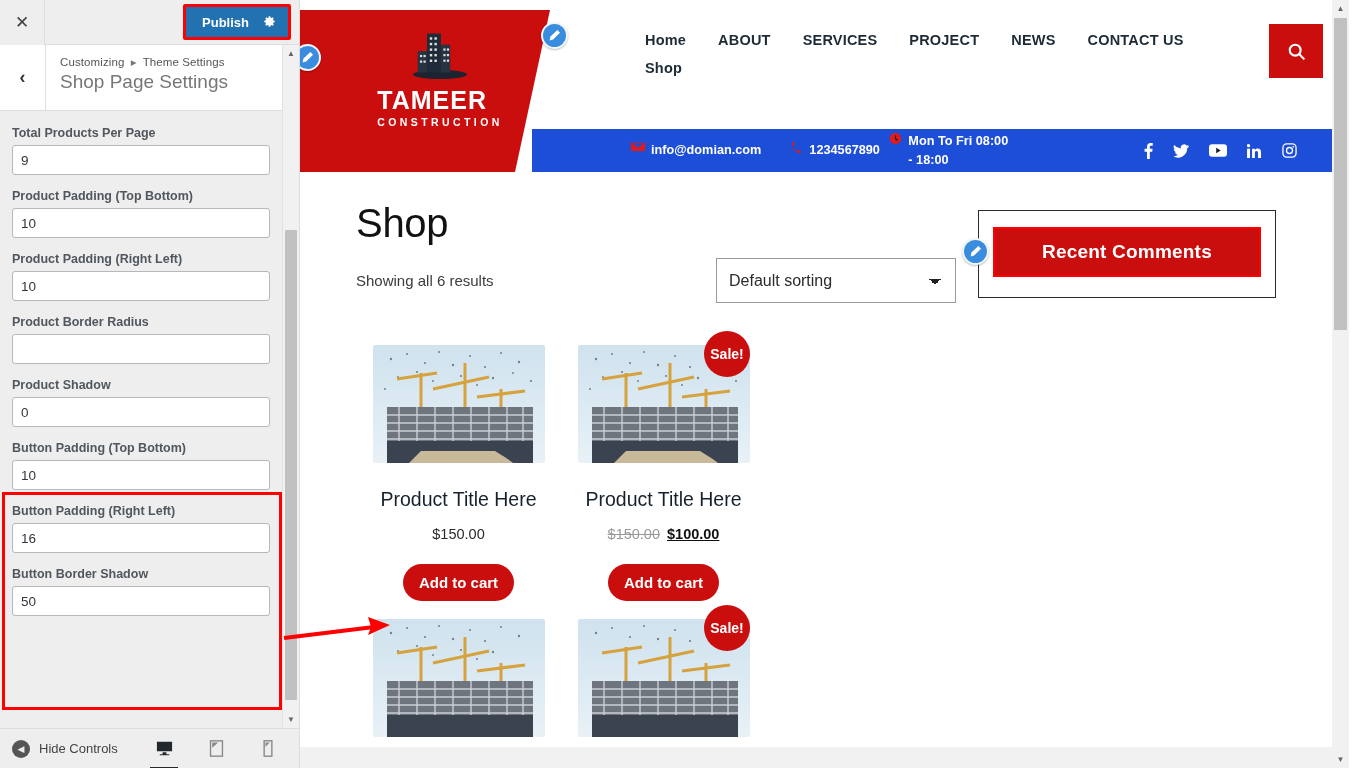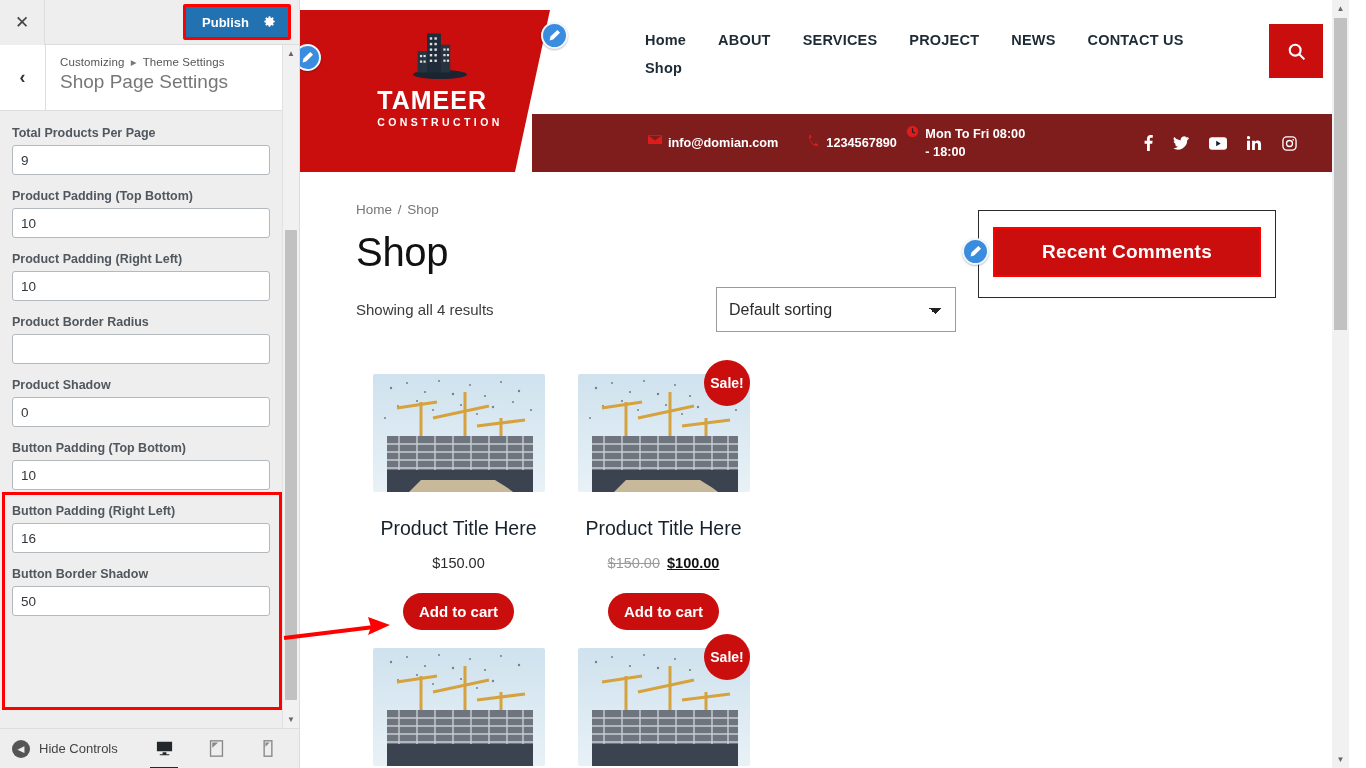--- a/index.html
+++ b/index.html
@@ -181,23 +181,23 @@
     letter-spacing: .2px; cursor: pointer; white-space: nowrap;
   }
   .nav-search-btn {
     position: absolute; right: 26px; top: 14px;
     width: 54px; height: 54px; background: #ca0d0d;
     display: flex; align-items: center; justify-content: center;
     cursor: pointer;
   }
   .hdr-contact {
     position: absolute; left: 232px; bottom: 0; right: 0;
-    height: 58px; background: #7f1d1d;
+    height: 43px; background: #1d4ed8;
     display: flex; align-items: center;
-    padding-left: 38px;
+    padding-left: 21px;
   }
   .ct-item {
     display: flex; align-items: flex-start; gap: 6px;
     color: #fff; font-size: 12.7px; font-weight: 600;
     line-height: 1.45; max-width: 130px;
   }
   .ct-item.m1 { margin-left: 78px; max-width: 190px; }
   .ct-item.m2 { margin-left: 30px; max-width: 70px; }
   .ct-item.m3 { margin-left: 28px; max-width: 120px; }
   .ct-ico { color: #e01b1b; flex: none; line-height: 1.2; }
@@ -542,28 +542,23 @@
       <div class="pencil" style="left:241px; top:22px;">
         <svg width="13" height="13" viewBox="0 0 16 16" fill="#fff">
             <path d="M11.5 1.2l3.3 3.3-8.5 8.5L2 14l1-4.8 8.5-8z"></path>
           </svg>
       </div>
     </div>
 
     <div class="shop-wrap">
 
       <div class="shop-main">
-        <div class="crumb">
-          <span>Home</span>
-          <span class="sl">/</span>
-          <span>Shop</span>
-        </div>
         <h1 class="shop-title">Shop</h1>
         <div class="shop-row">
-          <span class="shop-count">Showing all 4 results</span>
+          <span class="shop-count">Showing all 6 results</span>
           <select class="shop-sort">
             <option>Default sorting</option>
           </select>
         </div>
 
         <div class="products">
 
           <div class="prod">
             <div class="prod-img">
               <svg width="172" height="118" viewBox="0 0 172 118">

